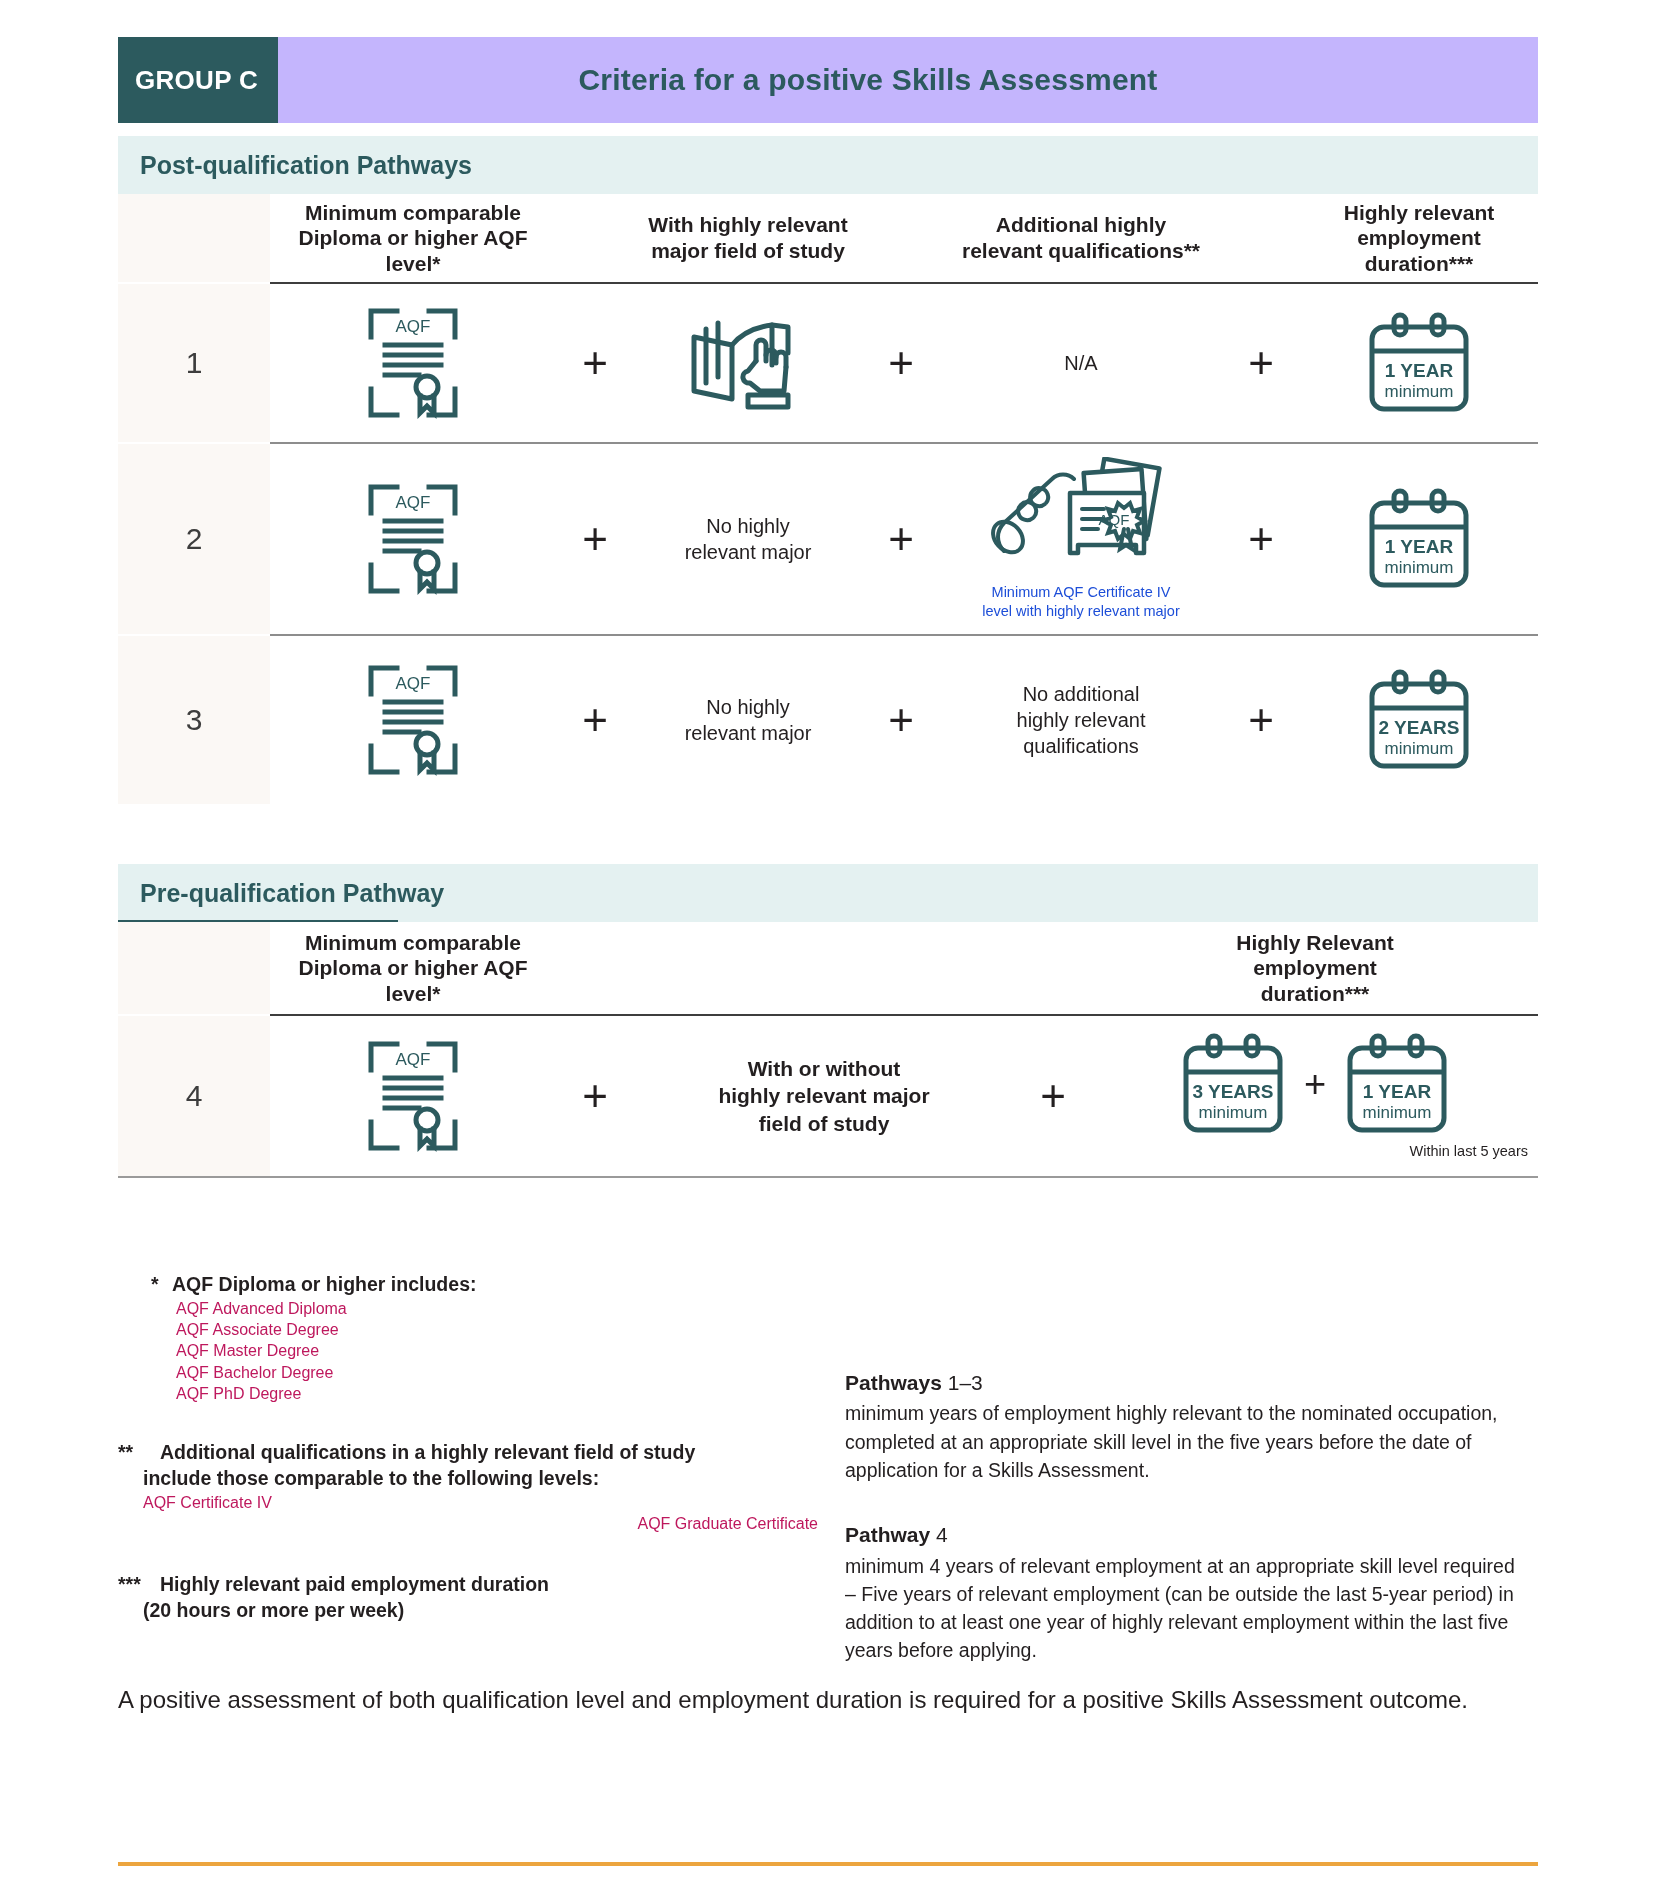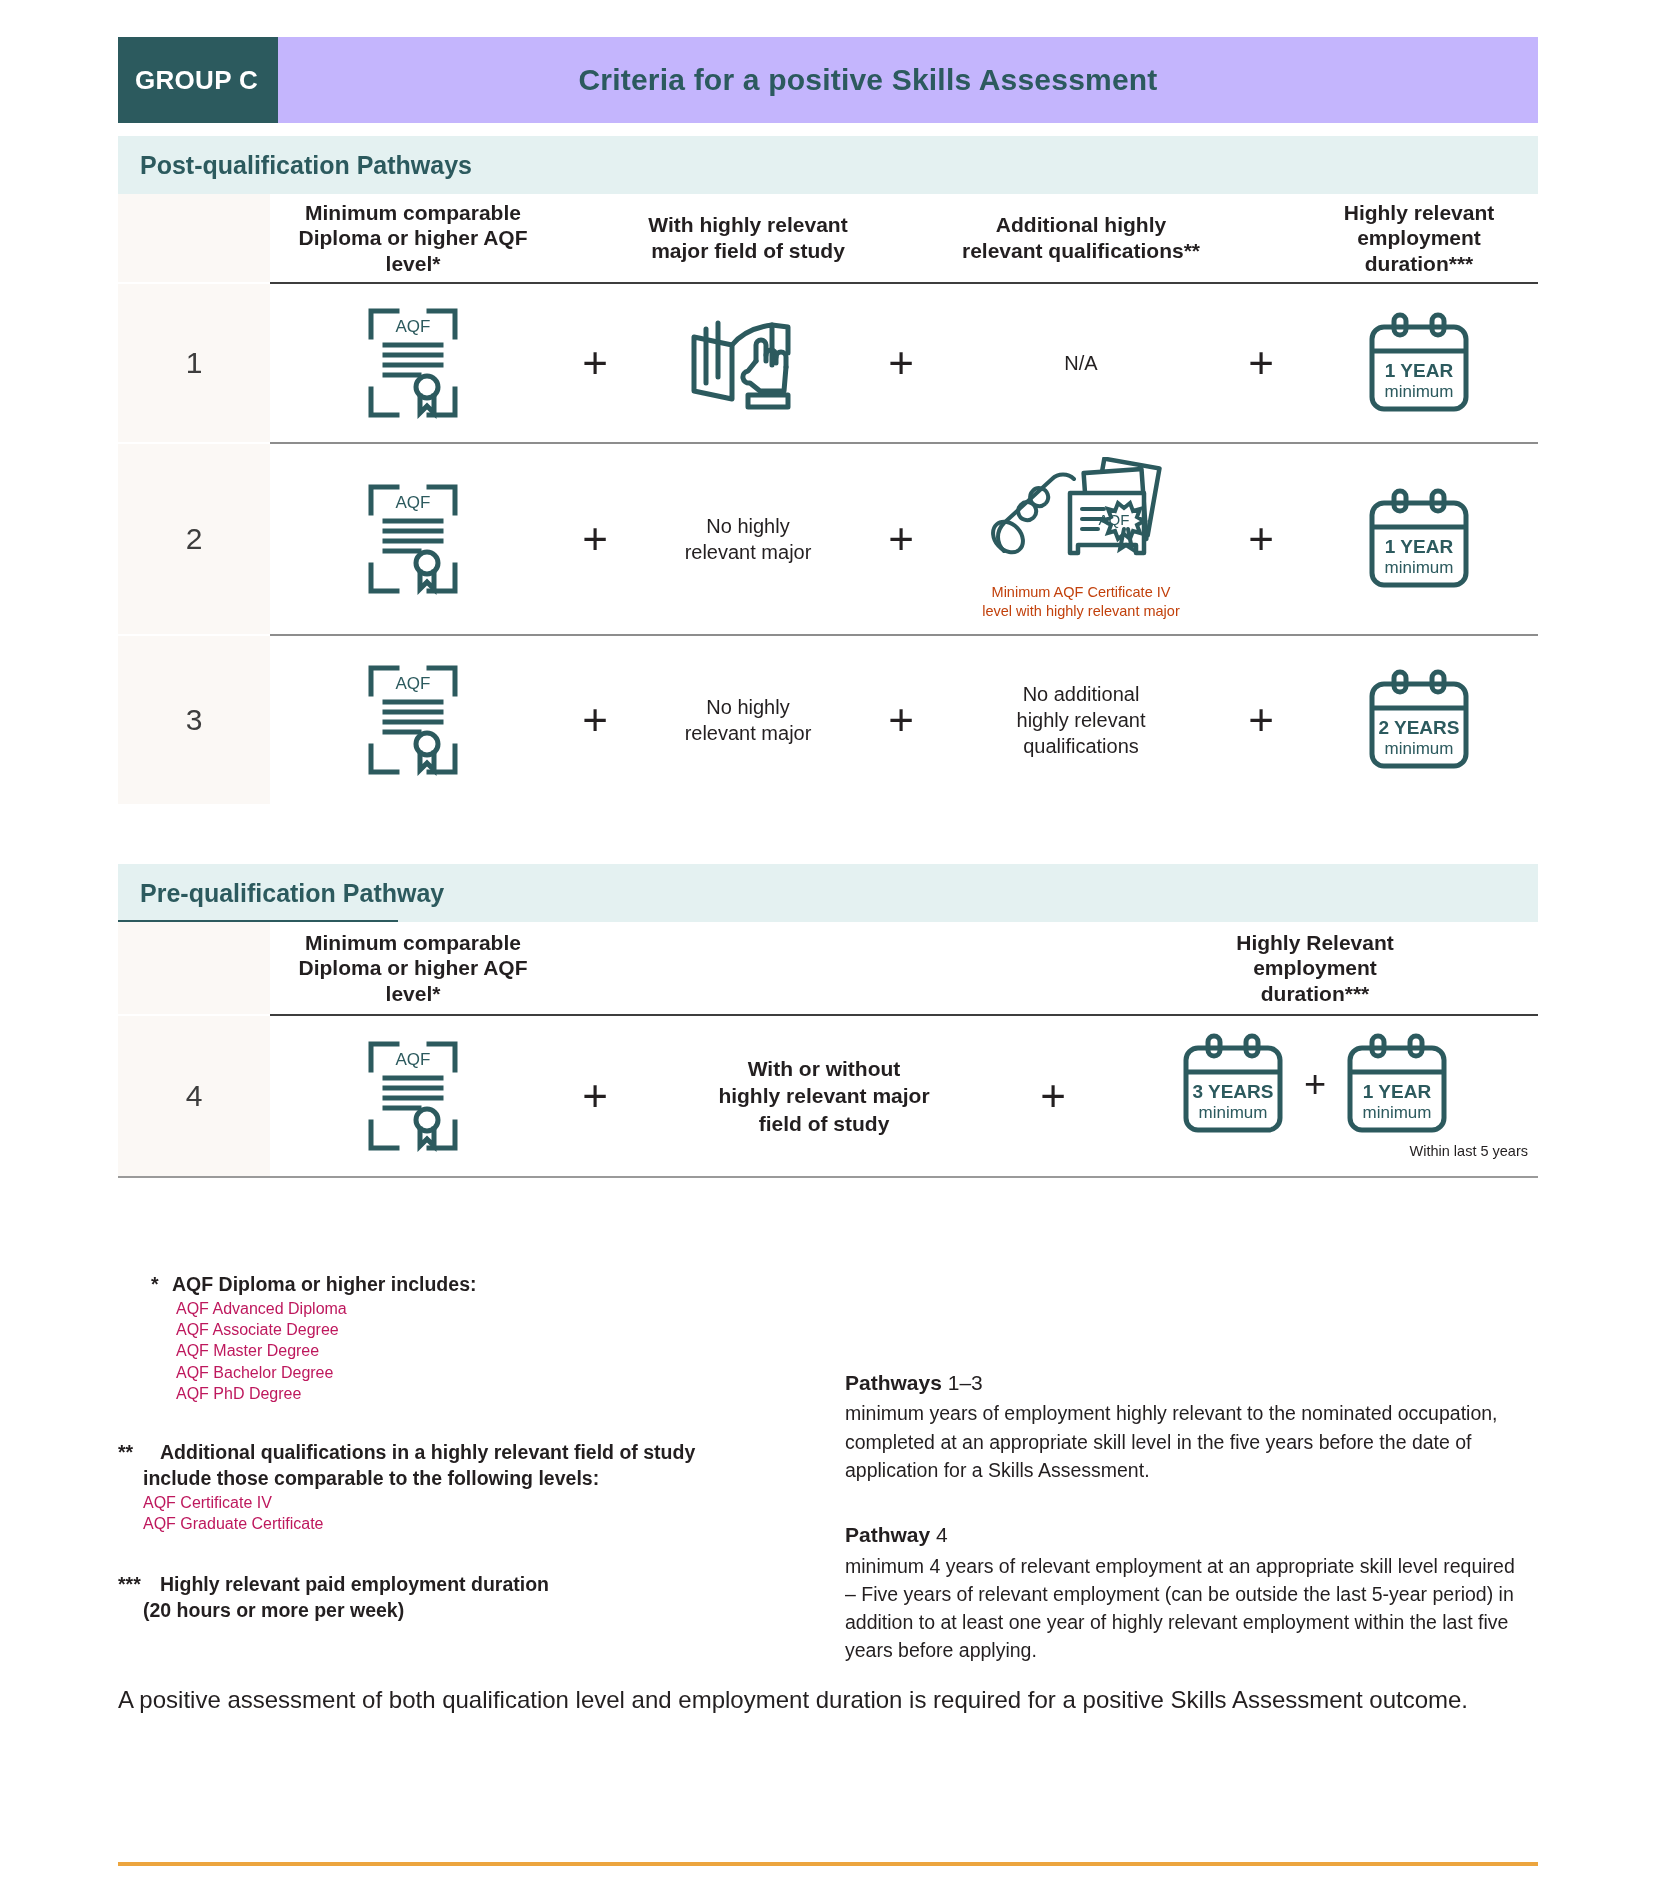--- a/index.html
+++ b/index.html
@@ -113,21 +113,21 @@
   }
 
   .cell-text {
     font-size: 20px;
     line-height: 1.3;
     color: #231f20;
   }
   .cell-sub {
     font-size: 14.5px;
     line-height: 1.28;
-    color: #c2410c;
+    color: #1d4ed8;
     margin-top: 8px;
   }
 
   .plus {
     flex: 0 0 78px;
     display: flex;
     align-items: center;
     justify-content: center;
     font-size: 44px;
     line-height: 1;
@@ -575,21 +575,21 @@
 
     <div class="note-block" style="margin-top:36px;">
       <div class="note-lead" style="display:flex;">
         <span style="flex:0 0 42px;">**</span>
         <span>
           <span style="display:block;">Additional qualifications in a highly relevant field of study</span>
         </span>
       </div>
       <div class="note-lead" style="padding-left:25px;">include those comparable to the following levels:</div>
       <div class="note-item" style="padding-left:25px;">AQF Certificate IV</div>
-      <div class="note-item" style="padding-left:25px;">AQF Graduate Certificate</div>
+      <div class="note-item" style="padding-left:25px;text-align:right;">AQF Graduate Certificate</div>
     </div>
 
     <div class="note-block" style="margin-top:38px;">
       <div class="note-lead" style="display:flex;">
         <span style="flex:0 0 42px;">***</span>
         <span>Highly relevant paid employment duration</span>
       </div>
       <div class="note-lead" style="padding-left:25px;">(20 hours or more per week)</div>
     </div>
   </div>

